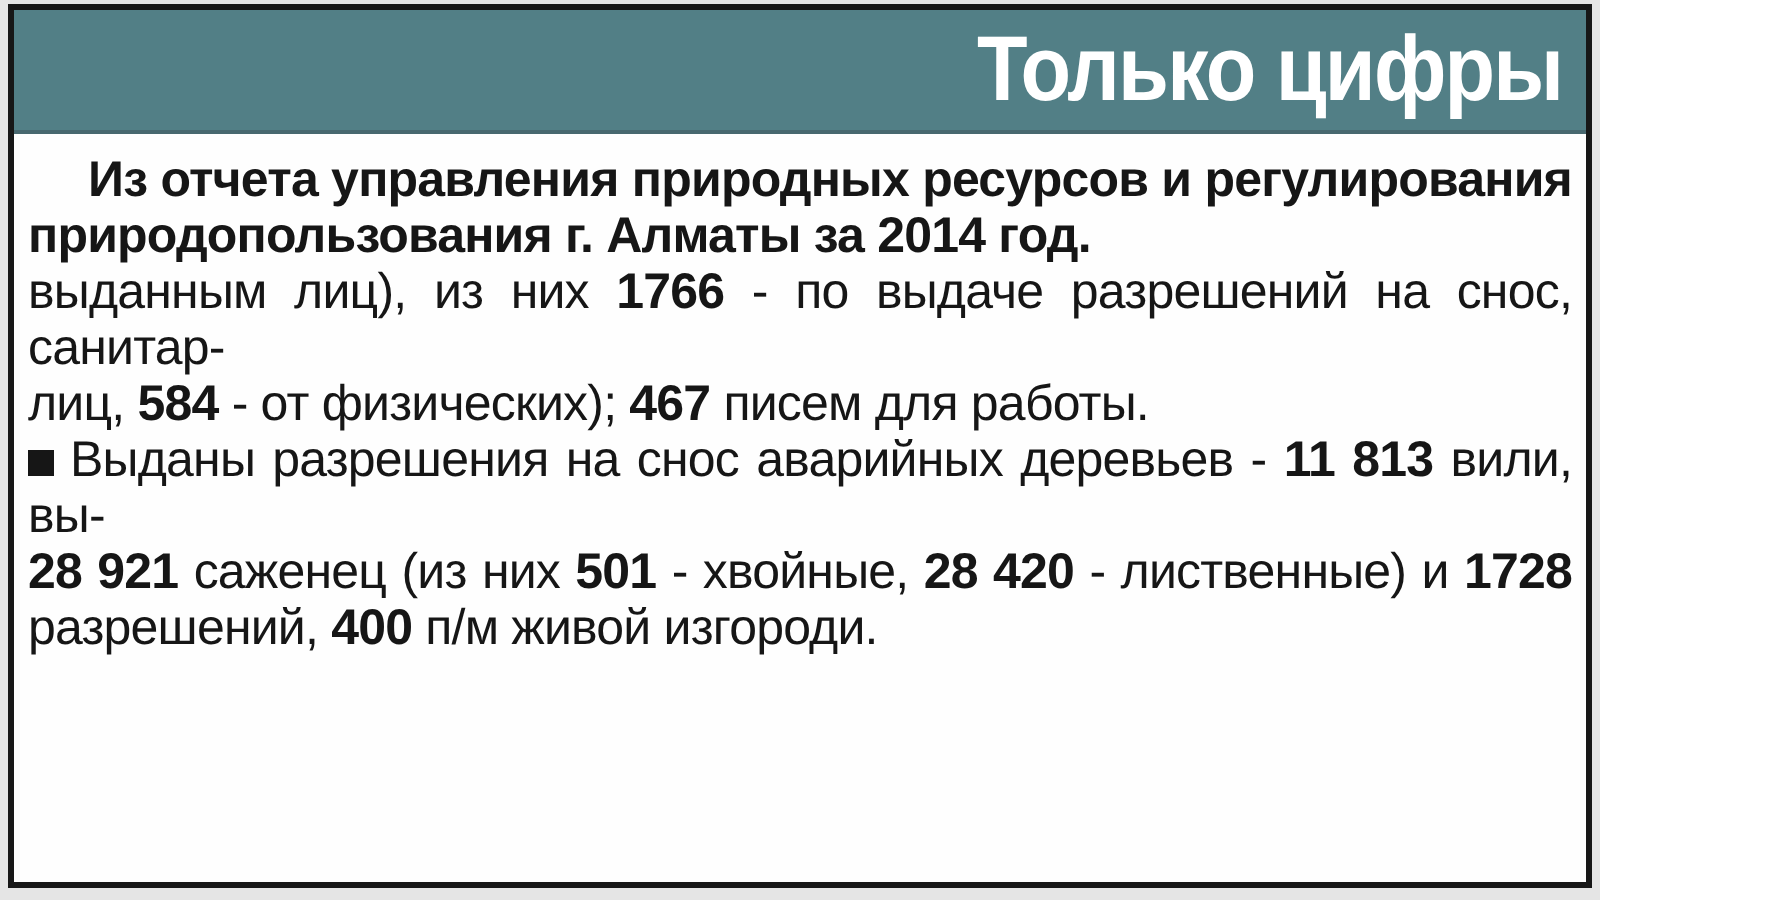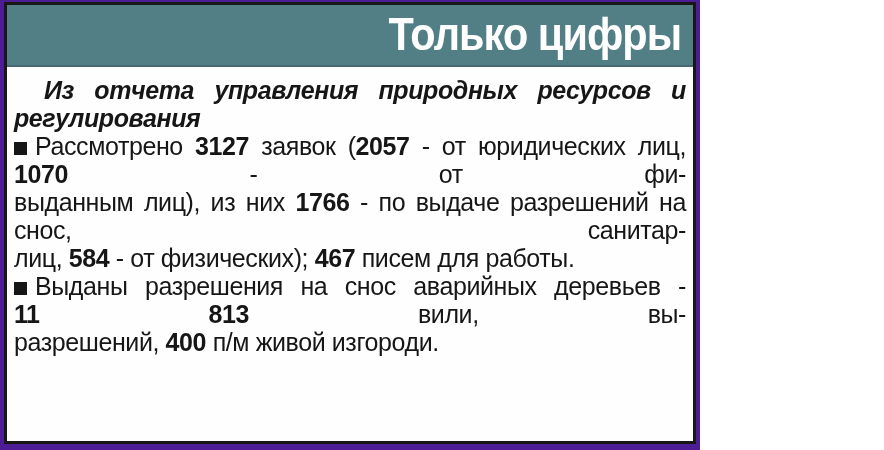--- a/index.html
+++ b/index.html
@@ -1,48 +1,49 @@
 <!DOCTYPE html>
 <html lang="ru" style="--header_bg: #527f86; --header_edge: #48686f; --header_text: #ffffff; --frame: #171717; --paper: #fefefe; --text: #161616;"><head>
 <meta charset="utf-8">
 <style>
   html,body{margin:0;padding:0;background:#ffffff;}
   body{font-family:"Liberation Sans","DejaVu Sans",sans-serif;}
-  .page{position:relative;width:700px;height:450px;background:#4c1d95;overflow:hidden;}
+  .page{position:relative;width:800px;height:450px;background:#e5e5e5;overflow:hidden;}
   .frame{position:absolute;left:4px;right:4px;top:2px;bottom:6px;
          border:3px solid var(--frame,#171717);
          display:flex;flex-direction:column;}
   .header{flex:0 0 58px;height:58px;background:var(--header_bg,#527f86);
           border-bottom:2px solid var(--header_edge,#48686f);
           display:flex;align-items:center;justify-content:flex-end;
           padding:0 12px 2px 0;overflow:hidden;}
   .title{display:inline-block;color:var(--header_text,#ffffff);
          font-weight:700;font-size:46px;line-height:1;letter-spacing:-1px;
          transform:scaleX(.9);transform-origin:100% 60%;white-space:nowrap;}
   .body{flex:1;background:var(--paper,#fefefe);
         padding:9px 7px 0 7px;
         font-size:25px;line-height:28px;letter-spacing:-0.4px;
         color:var(--text,#161616);overflow:hidden;}
   .line{text-align:justify;text-align-last:justify;}
   .line.end{text-align-last:left;}
-  .line.indent{text-indent:30px;font-style:italic;}
+  .line.indent{text-indent:30px;}
   .b{font-weight:700;}
   .bullet{display:inline-block;width:13px;height:13px;
           background:var(--text,#161616);margin-right:8px;}
 </style>
 </head>
 <body>
 
 <div class="page">
   <div class="frame">
     <div class="header">
       <span class="title">Только цифры</span>
     </div>
     <div class="body">
         <div class="line fill indent"><span class="b">Из отчета управления природных ресурсов и регулирования</span></div>
-        <div class="line fill"><span class="bullet"></span><span>Рассмотрено </span><span class="b">3127</span><span> заявок (</span><span class="b">2057</span><span> - от юридических лиц, </span><span class="b">1070</span><span> - от фи-</span></div>
+        <div class="line end"><span class="b">природопользования г. Алматы за 2014 год.</span></div>
         <div class="line fill"><span>выданным лиц), из них </span><span class="b">1766</span><span> - по выдаче разрешений на снос, санитар-</span></div>
         <div class="line end"><span>лиц, </span><span class="b">584</span><span> - от физических); </span><span class="b">467</span><span> писем для работы.</span></div>
         <div class="line fill"><span class="bullet"></span><span>Выданы разрешения на снос аварийных деревьев - </span><span class="b">11&nbsp;813</span><span> вили, вы-</span></div>
+        <div class="line fill"><span class="b">28&nbsp;921</span><span> саженец (из них </span><span class="b">501</span><span> - хвойные, </span><span class="b">28&nbsp;420</span><span> - лиственные) и </span><span class="b">1728</span></div>
         <div class="line end"><span>разрешений, </span><span class="b">400</span><span> п/м живой изгороди.</span></div>
       </div>
   </div>
 </div>
 
 </body></html>

